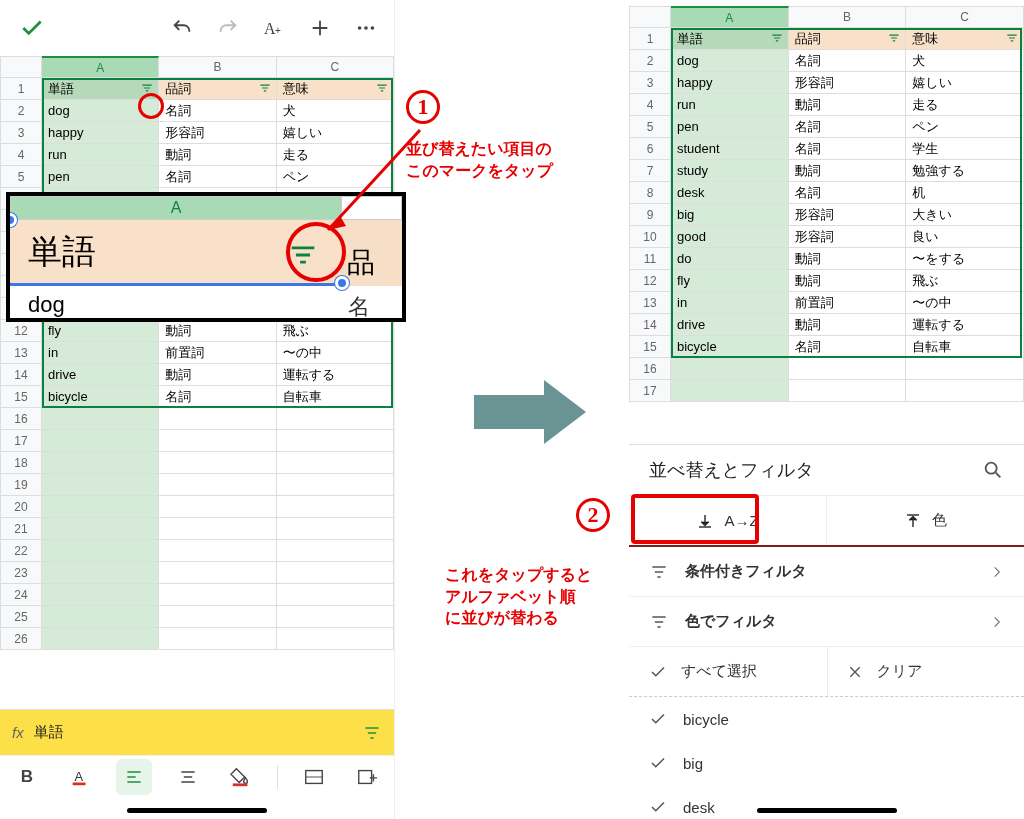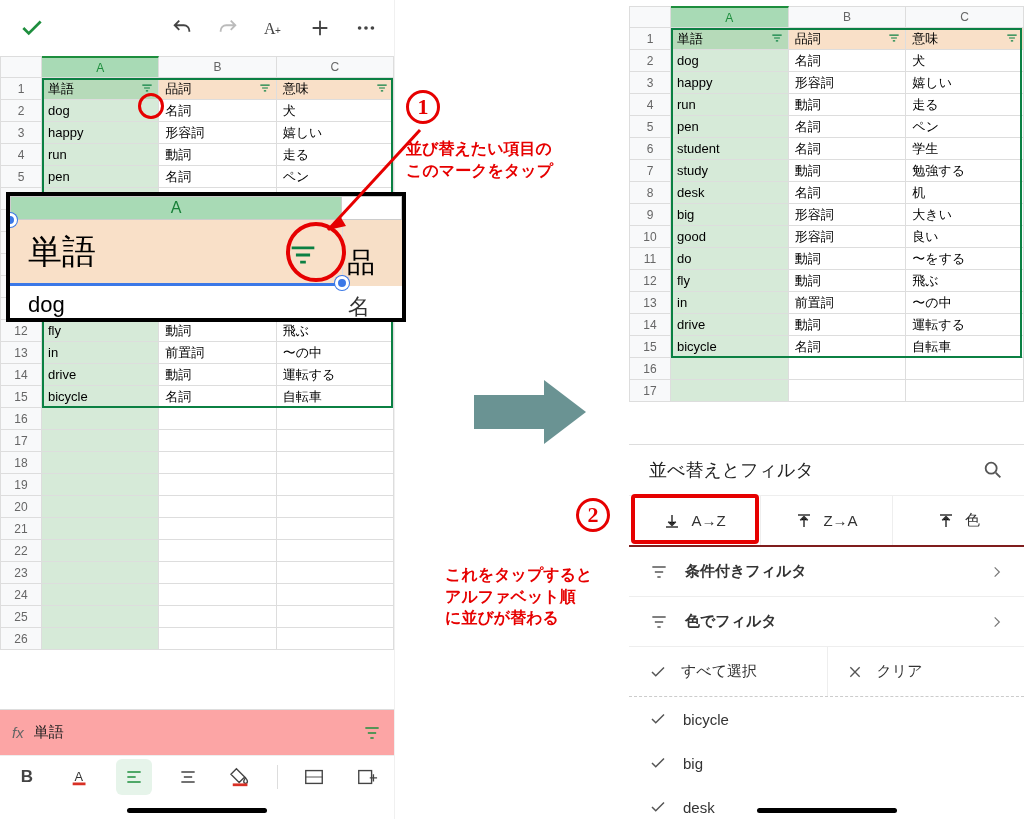--- a/index.html
+++ b/index.html
@@ -68,21 +68,21 @@
   .filter-outline {
     position:absolute; pointer-events:none;
     border:2px solid #0b8043;
   }
 
   
   .fx-bar {
     position:absolute; left:0; bottom:64px; width:100%;
     height:46px; border-top:1px solid #ddd;
     display:flex; align-items:center; padding:0 12px; gap:10px;
-    background:#fca5a5;
+    background:#fde047;
   }
   .fx-lbl { font-style:italic; color:#666; font-size:15px; }
   .fx-val { flex:1; font-size:15px; color:#222; }
   .fx-ficn { color:#1e8e3e; }
 
   
   .fmt-bar {
     position:absolute; left:0; bottom:22px; width:100%;
     height:42px; border-top:1px solid #eee;
     display:flex; align-items:center; justify-content:space-around;
@@ -684,27 +684,20 @@
             <path stroke="#333" stroke-width="2" d="M12 4v14M7 13l5 5 5-5"></path>
             <path stroke="#333" stroke-width="2" d="M4 20h16"></path>
           </svg>
         <span>A→Z</span>
       </div>
       <div class="sf-sort-btn">
         <svg width="18" height="18" viewBox="0 0 24 24">
             <path stroke="#333" stroke-width="2" d="M12 20V6M7 11l5-5 5 5"></path>
             <path stroke="#333" stroke-width="2" d="M4 4h16"></path>
           </svg>
-        <span>Z→A</span>
-      </div>
-      <div class="sf-sort-btn">
-        <svg width="18" height="18" viewBox="0 0 24 24">
-            <path stroke="#333" stroke-width="2" d="M12 20V6M7 11l5-5 5 5"></path>
-            <path stroke="#333" stroke-width="2" d="M4 4h16"></path>
-          </svg>
         <span>色</span>
       </div>
     </div>
 
     <div class="red-rect" style="left:2px; top:49px; width:128px; height:50px;"></div>
 
     <div class="sf-row">
       <span>
         <svg width="20" height="20" viewBox="0 0 24 24">
             <path stroke="#555" stroke-width="2" d="M4 6h16M7 12h10M10 18h4"></path>

